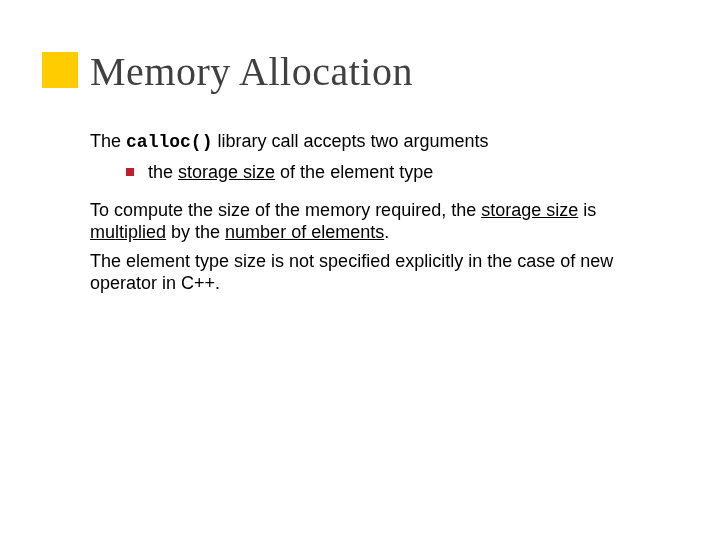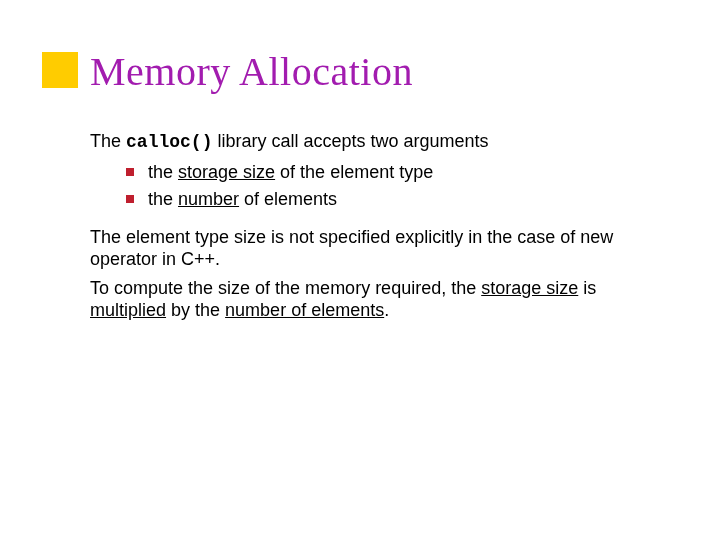--- a/index.html
+++ b/index.html
@@ -20,21 +20,21 @@
     background: #ffcc00;
     z-index: 0;
   }
   .title {
     position: absolute;
     left: 90px;
     top: 48px;
     font-family: "Times New Roman", Times, serif;
     font-size: 40px;
     font-weight: 400;
-    color: #a21caf;
+    color: #404040;
     z-index: 1;
     letter-spacing: 0.5px;
   }
   .content {
     position: absolute;
     left: 90px;
     top: 130px;
     width: 565px;
     color: #000;
   }
@@ -79,27 +79,21 @@
     <span>The </span><span class="mono">calloc()</span><span> library call accepts two arguments</span>
   </div>
 
   <div class="bullet-list">
     <div class="bullet-item">
       <div class="bullet-square"></div>
       <div>
         <span>the </span><span class="u">storage size</span><span> of the element type</span>
       </div>
     </div>
-    <div class="bullet-item">
-      <div class="bullet-square"></div>
-      <div>
-        <span>the </span><span class="u">number</span><span> of elements</span>
-      </div>
-    </div>
   </div>
-
-  <div class="para">The element type size is not specified explicitly in the case of new operator in C++.</div>
 
   <div class="para">
     <span>To compute the size of the memory required, the </span><span class="u">storage size</span><span> is </span><span class="u">multiplied</span><span> by the </span><span class="u">number of elements</span><span>.</span>
   </div>
 
+  <div class="para">The element type size is not specified explicitly in the case of new operator in C++.</div>
+
 </div>
 
 </body></html>

